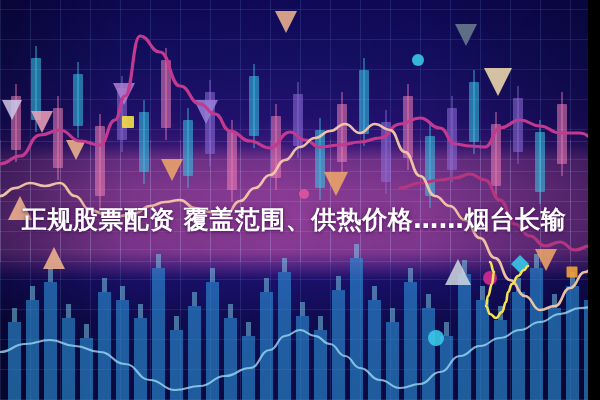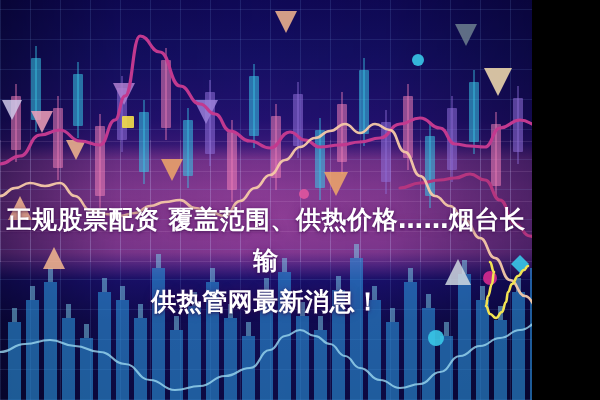--- a/index.html
+++ b/index.html
@@ -1,17 +1,17 @@
 <!DOCTYPE html>
 <html><head>
 <meta charset="utf-8">
 <style>
   html,body{margin:0;padding:0;background:#000;}
   #stage{
-    position:relative;width:532px;height:400px;overflow:hidden;
+    position:relative;width:588px;height:400px;overflow:hidden;
     font-family:"DejaVu Sans","Liberation Sans",sans-serif;
     background:#0b0a46;
   }
   .layer{position:absolute;inset:0;}
   
   #basegrad{
     background:linear-gradient(180deg,
       #10095a 0%,
       #151067 14%,
       #241274 30%,
@@ -221,16 +221,15 @@
         <path d="M0 164 C10 164 10 156 20 156 C30 156 30 135 40 135 C50 135 50 130 60 130 C70 130 70 141 80 141 C90 141 90 145 100 145 C107.5 145 107.5 120 115 120 C120 120 120 96 125 96 C132.5 96 132.5 36 140 36 C150 36 150 52 160 52 C170 52 170 86 180 86 C190 86 190 104 200 104 C207.5 104 207.5 114 215 114 C222.5 114 222.5 131 230 131 C240 131 240 141 250 141 C260 141 260 148 270 148 C280 148 280 132 290 132 C297.5 132 297.5 140 305 140 C312.5 140 312.5 147 320 147 C330 147 330 145 340 145 C350 145 350 142 360 142 C370 142 370 138 380 138 C390 138 390 124 400 124 C410 124 410 118 420 118 C430 118 430 128 440 128 C447.5 128 447.5 144 455 144 C462.5 144 462.5 146 470 146 C477.5 146 477.5 147 485 147 C492.5 147 492.5 128 500 128 C510 128 510 120 520 120 C530 120 530 126 540 126 C550 126 550 133 560 133 C570 133 570 133 580 133 C590 133 590 142 600 142" fill="none" stroke="#c2398f" stroke-width="3.2" stroke-linecap="round" stroke-linejoin="round" opacity="1"></path>
         <path d="M400 188 C410 188 410 183 420 183 C430 183 430 180 440 180 C447.5 180 447.5 178 455 178 C462.5 178 462.5 174 470 174 C477.5 174 477.5 180 485 180 C492.5 180 492.5 200 500 200 C507.5 200 507.5 224 515 224 C522.5 224 522.5 236 530 236 C537.5 236 537.5 246 545 246 C552.5 246 552.5 242 560 242 C567.5 242 567.5 250 575 250 C582.5 250 582.5 246 590 246 C595 246 595 258 600 258" fill="none" stroke="#b5357f" stroke-width="3.2" stroke-linecap="round" stroke-linejoin="round" opacity="1"></path>
         <path d="M0 196 C7.5 196 7.5 188 15 188 C22.5 188 22.5 183 30 183 C37.5 183 37.5 186 45 186 C52.5 186 52.5 183 60 183 C67.5 183 67.5 196 75 196 C82.5 196 82.5 210 90 210 C97.5 210 97.5 214 105 214 C112.5 214 112.5 216 120 216 C127.5 216 127.5 213 135 213 C142.5 213 142.5 206 150 206 C157.5 206 157.5 202 165 202 C172.5 202 172.5 200 180 200 C187.5 200 187.5 208 195 208 C202.5 208 202.5 212 210 212 C217.5 212 217.5 216 225 216 C232.5 216 232.5 201 240 201 C247.5 201 247.5 188 255 188 C262.5 188 262.5 175 270 175 C277.5 175 277.5 160 285 160 C292.5 160 292.5 147 300 147 C307.5 147 307.5 138 315 138 C322.5 138 322.5 131 330 131 C337.5 131 337.5 124 345 124 C352.5 124 352.5 133 360 133 C367.5 133 367.5 124 375 124 C382.5 124 382.5 130 390 130 C397.5 130 397.5 152 405 152 C412.5 152 412.5 176 420 176 C427.5 176 427.5 196 435 196 C442.5 196 442.5 206 450 206 C457.5 206 457.5 220 465 220 C472.5 220 472.5 238 480 238 C487.5 238 487.5 258 495 258 C502.5 258 502.5 280 510 280 C517.5 280 517.5 296 525 296 C532.5 296 532.5 310 540 310 C547.5 310 547.5 306 555 306 C562.5 306 562.5 288 570 288 C577.5 288 577.5 272 585 272 C592.5 272 592.5 258 600 258" fill="none" stroke="#f6c9a8" stroke-width="2.6" stroke-linecap="round" stroke-linejoin="round" opacity="0.95"></path>
         <path d="M0 352 C12.5 352 12.5 344 25 344 C37.5 344 37.5 340 50 340 C62.5 340 62.5 346 75 346 C87.5 346 87.5 352 100 352 C112.5 352 112.5 364 125 364 C137.5 364 137.5 380 150 380 C162.5 380 162.5 390 175 390 C187.5 390 187.5 386 200 386 C212.5 386 212.5 376 225 376 C237.5 376 237.5 368 250 368 C260 368 260 350 270 350 C277.5 350 277.5 336 285 336 C292.5 336 292.5 330 300 330 C307.5 330 307.5 336 315 336 C322.5 336 322.5 344 330 344 C337.5 344 337.5 356 345 356 C352.5 356 352.5 368 360 368 C370 368 370 380 380 380 C390 380 390 388 400 388 C410 388 410 384 420 384 C430 384 430 372 440 372 C450 372 450 356 460 356 C470 356 470 346 480 346 C490 346 490 338 500 338 C510 338 510 330 520 330 C530 330 530 322 540 322 C550 322 550 314 560 314 C570 314 570 308 580 308 C590 308 590 306 600 306" fill="none" stroke="#9bd8f0" stroke-width="2.2" stroke-linecap="round" stroke-linejoin="round" opacity="0.8"></path>
         <path d="M490 262 C492 262 492 272 494 272 C493 272 493 284 492 284 C490 284 490 296 488 296 C487 296 487 306 486 306 C488 306 488 314 490 314 C493 314 493 318 496 318 C499 318 499 312 502 312 C504 312 504 302 506 302 C507 302 507 292 508 292 C510 292 510 284 512 284 C515 284 515 276 518 276 C521 276 521 270 524 270 C526 270 526 266 528 266" fill="none" stroke="#f2e352" stroke-width="2.6" stroke-linecap="round" stroke-linejoin="round" opacity="1"></path>
       </g>
     </svg>
 
   <div id="headline">
     <span>正规股票配资 覆盖范围、供热价格……烟台长输</span>
-    <span class="l2">供热管网最新消息！</span>
   </div>
 
 </div>
 
 </body></html>

